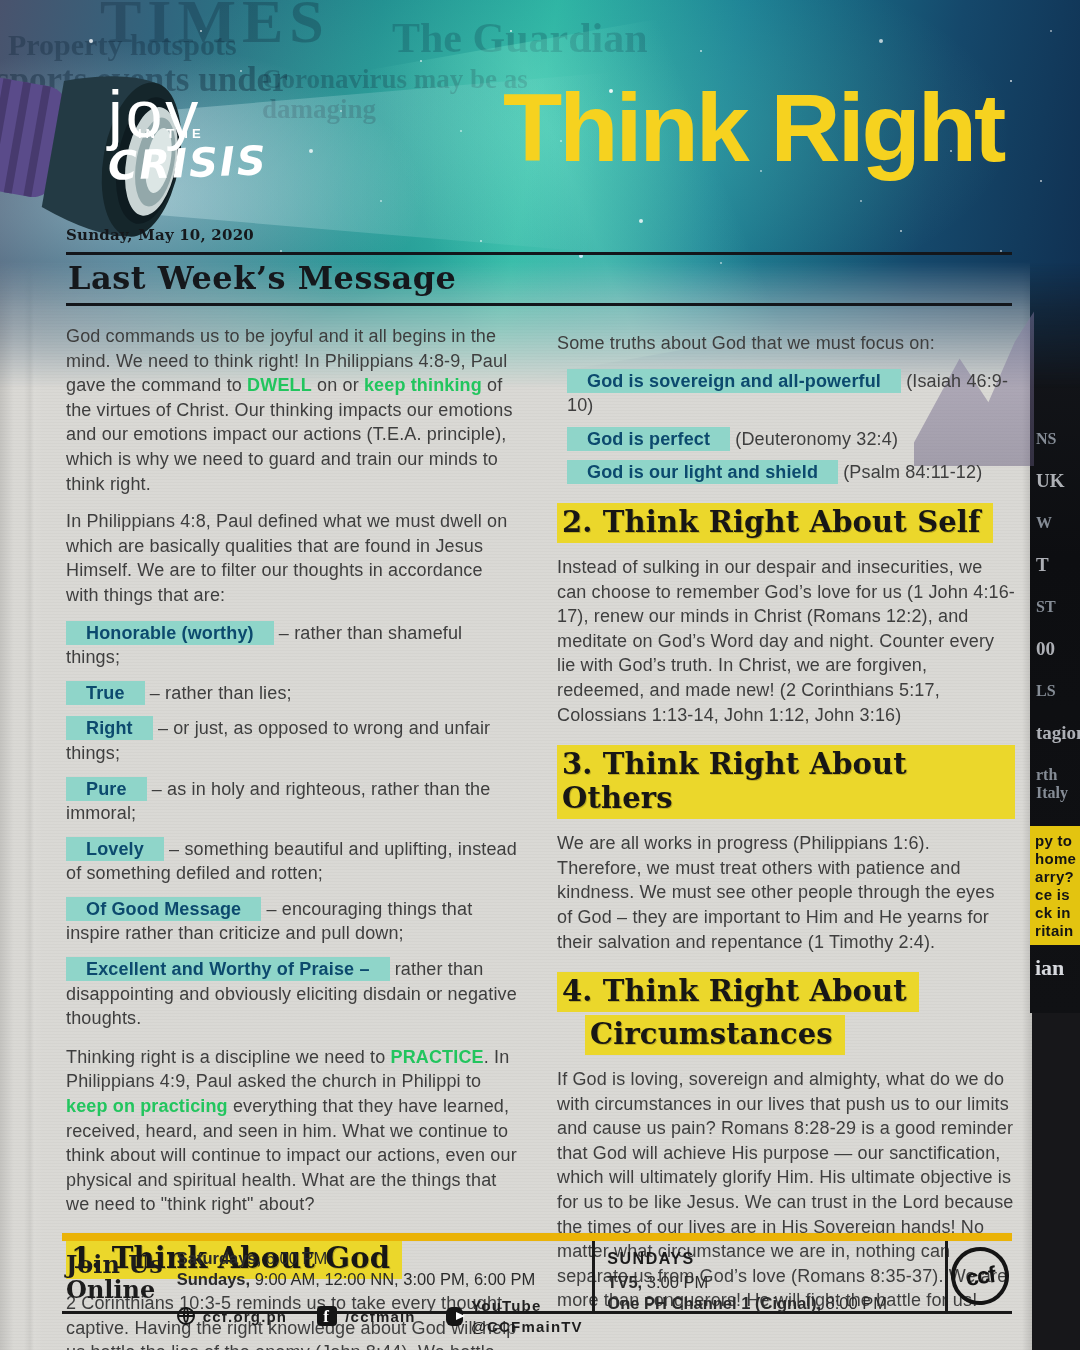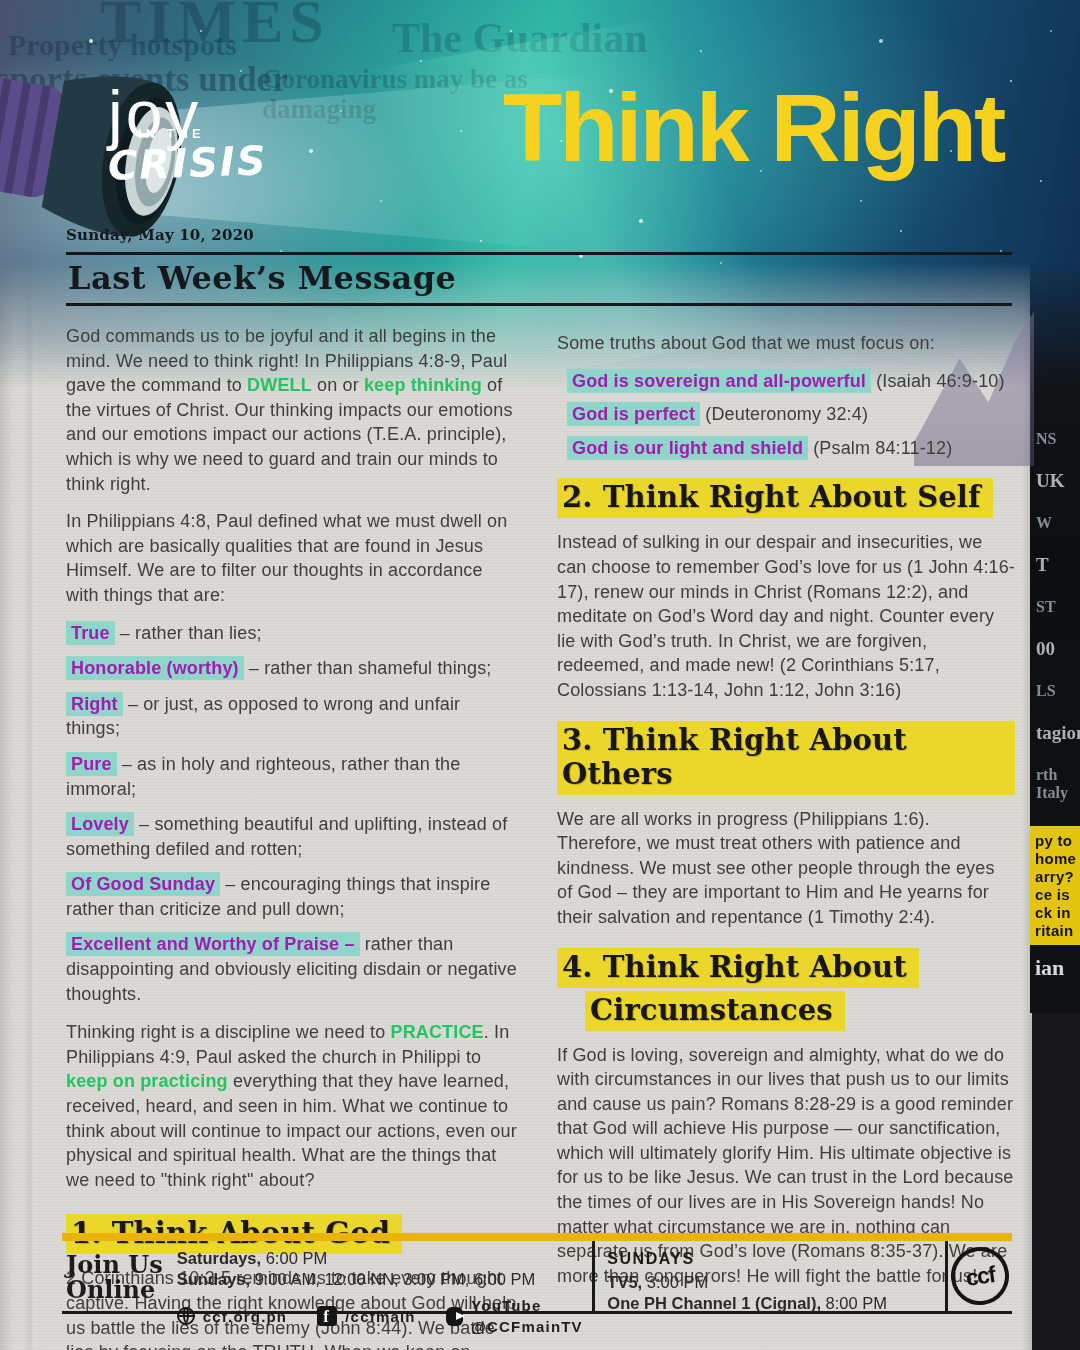--- a/index.html
+++ b/index.html
@@ -89,21 +89,21 @@
   .section-title{font-family:"DejaVu Serif",serif;font-weight:bold;font-size:32px;letter-spacing:.5px;padding:4px 0 6px 2px;}
   
   .col{position:absolute;z-index:6;color:#3e3e3e;font-size:18px;line-height:24.6px;letter-spacing:.15px;}
   .col-left{left:66px;top:324px;width:452px;}
   .col-right{left:557px;top:331px;width:458px;}
   .col p{margin:0 0 13px 0;}
   .col strong{color:#22c55e;}
   ul.v-list,ul.t-list{list-style:none;margin:2px 0 14px 0;padding:0;}
   ul.v-list li{margin-bottom:11px;}
   ul.t-list li{margin-bottom:9px;padding-left:10px;}
-  .hl-teal{background:#8fd5c9;font-weight:700;color:#a21caf;padding:2px 5px;box-decoration-break:clone;-webkit-box-decoration-break:clone;}
+  .hl-teal{background:#8fd5c9;font-weight:700;color:#0c4a6e;padding:2px 20px;box-decoration-break:clone;-webkit-box-decoration-break:clone;}
   .h-block{margin:22px 0 12px 0;}
   .col-right .h-block{margin-top:18px;}
   .hl-yellow{background:#ebd72b;font-family:"DejaVu Serif",serif;font-weight:bold;font-size:29px;
     color:#181715;padding:2px 12px 4px 5px;display:inline-block;line-height:34px;
     text-shadow:1px 1px 0 rgba(60,50,0,.25);}
   .h-indent{margin-left:28px;margin-top:3px;}
   
   .footer{position:absolute;left:62px;top:1233px;width:950px;height:70px;z-index:6;
     border-top:8px solid #eab308;border-bottom:3px solid #191919;display:flex;color:#222;}
   .f-cell{display:flex;align-items:flex-start;}
@@ -195,26 +195,26 @@
   <div class="date">Sunday, May 10, 2020</div>
   <div class="rule"></div>
   <div class="section-title">Last Week’s Message</div>
   <div class="rule"></div>
 </div>
 
 <div class="col col-left">
     <p><span>God commands us to be joyful and it all begins in the mind. We need to think right! In Philippians 4:8-9, Paul gave the command to </span><strong>DWELL</strong><span> on or </span><strong>keep thinking</strong><span> of the virtues of Christ. Our thinking impacts our emotions and our emotions impact our actions (T.E.A. principle), which is why we need to guard and train our minds to think right.</span></p>
     <p><span>In Philippians 4:8, Paul defined what we must dwell on which are basically qualities that are found in Jesus Himself. We are to filter our thoughts in accordance with things that are:</span></p>
     <ul class="v-list">
+      <li><span class="hl-teal">Honorable (worthy)</span><span> – rather than shameful things;</span></li>
       <li><span class="hl-teal">True</span><span> – rather than lies;</span></li>
-      <li><span class="hl-teal">Honorable (worthy)</span><span> – rather than shameful things;</span></li>
       <li><span class="hl-teal">Right</span><span> – or just, as opposed to wrong and unfair things;</span></li>
       <li><span class="hl-teal">Pure</span><span> – as in holy and righteous, rather than the immoral;</span></li>
       <li><span class="hl-teal">Lovely</span><span> – something beautiful and uplifting, instead of something defiled and rotten;</span></li>
-      <li><span class="hl-teal">Of Good Sunday</span><span> – encouraging things that inspire rather than criticize and pull down;</span></li>
+      <li><span class="hl-teal">Of Good Message</span><span> – encouraging things that inspire rather than criticize and pull down;</span></li>
       <li><span class="hl-teal">Excellent and Worthy of Praise –</span><span> rather than disappointing and obviously eliciting disdain or negative thoughts.</span></li>
     </ul>
     <p><span>Thinking right is a discipline we need to </span><strong>PRACTICE</strong><span>. In Philippians 4:9, Paul asked the church in Philippi to </span><strong>keep on practicing</strong><span> everything that they have learned, received, heard, and seen in him. What we continue to think about will continue to impact our actions, even our physical and spiritual health. What are the things that we need to "think right" about?</span></p>
     <div class="h-block">
       <div><span class="hl-yellow">1. Think About God</span></div>
     </div>
     <p><span>2 Corinthians 10:3-5 reminds us to take every thought captive. Having the right knowledge about God will help us battle the lies of the enemy (John 8:44). We battle lies by focusing on the TRUTH. When we keep on thinking right about God, we will be able to guard our thought life.</span></p>
   </div>
 <div class="col col-right">
     <p><span>Some truths about God that we must focus on:</span></p>

